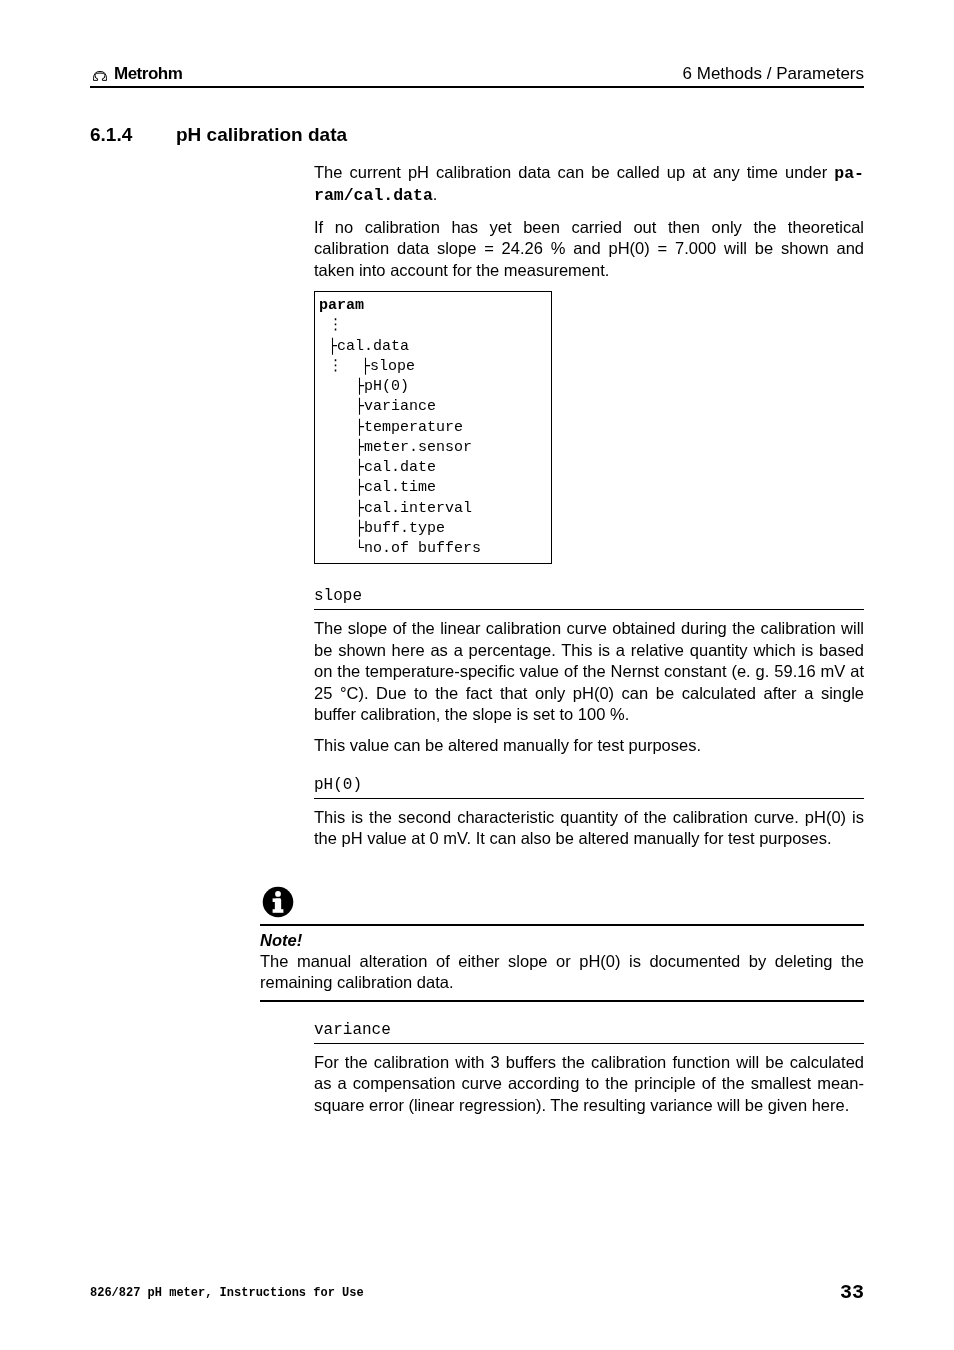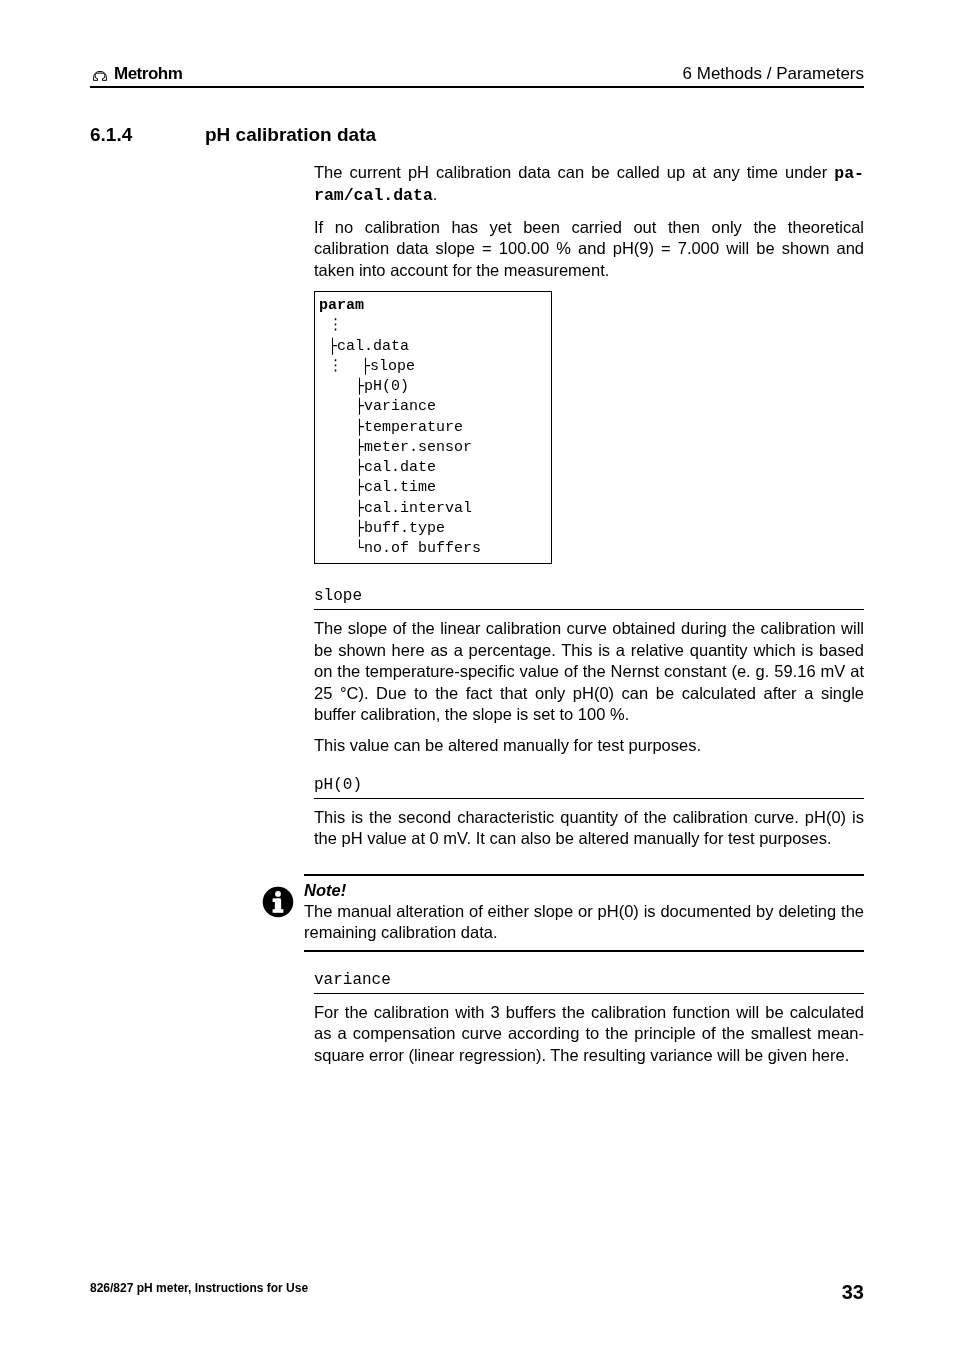--- a/index.html
+++ b/index.html
@@ -40,21 +40,20 @@
   .breadcrumb {
     font-weight: normal;
     font-size: 17px;
   }
   .section-heading {
     display: flex;
     font-weight: 900;
     font-size: 19px;
     margin-bottom: 16px;
     font-family: Arial, sans-serif;
-    gap: 29px;
   }
   .section-num {
     width: 86px;
     flex-shrink: 0;
   }
   .content {
     margin-left: 224px;
     font-size: 16.5px;
     line-height: 1.3;
     text-align: justify;
@@ -85,20 +84,21 @@
     padding-bottom: 2px;
     margin-bottom: 8px;
     margin-top: 6px;
   }
   .note-row {
     display: flex;
     margin-left: 170px;
     margin-top: 4px;
     margin-bottom: 18px;
     align-items: flex-start;
+    flex-direction: column;
   }
   .note-icon {
     width: 44px;
     flex-shrink: 0;
     padding-top: 10px;
   }
   .note-box {
     border-top: 2px solid #000;
     border-bottom: 2px solid #000;
     flex: 1;
@@ -113,21 +113,22 @@
   }
   .note-body {
   }
   .footer {
     position: absolute;
     bottom: 46px;
     left: 90px;
     right: 90px;
     display: flex;
     justify-content: space-between;
-    align-items: flex-start;
+    align-items: center;
+    font-family: Liberation Mono, monospace;
   }
   .footer-left {
     font-size: 12px;
     font-weight: bold;
   }
   .footer-right {
     font-size: 20px;
     font-weight: bold;
   }
 </style>
@@ -150,21 +151,21 @@
 
   <div class="section-heading">
     <span class="section-num">6.1.4</span>
     <span>pH calibration data</span>
   </div>
 
   <div class="content">
     <p class="para">
       <span>The current pH calibration data can be called up at any time under </span><span class="mono-bold">pa-ram/cal.data</span><span>.</span>
     </p>
-    <p class="para">If no calibration has yet been carried out then only the theoretical calibration data slope = 100.00 % and pH(9) = 7.000 will be shown and taken into account for the measurement.</p>
+    <p class="para">If no calibration has yet been carried out then only the theoretical calibration data slope = 24.26 % and pH(0) = 7.000 will be shown and taken into account for the measurement.</p>
 
     <div class="tree-box"><span class="tree-root">param</span>
  ⋮
  ├<span class="tree-node-bold">cal.data</span>
  ⋮  ├<span>slope</span>
     ├<span>pH(0)</span>
     ├<span>variance</span>
     ├<span>temperature</span>
     ├<span>meter.sensor</span>
     ├<span>cal.date</span>

